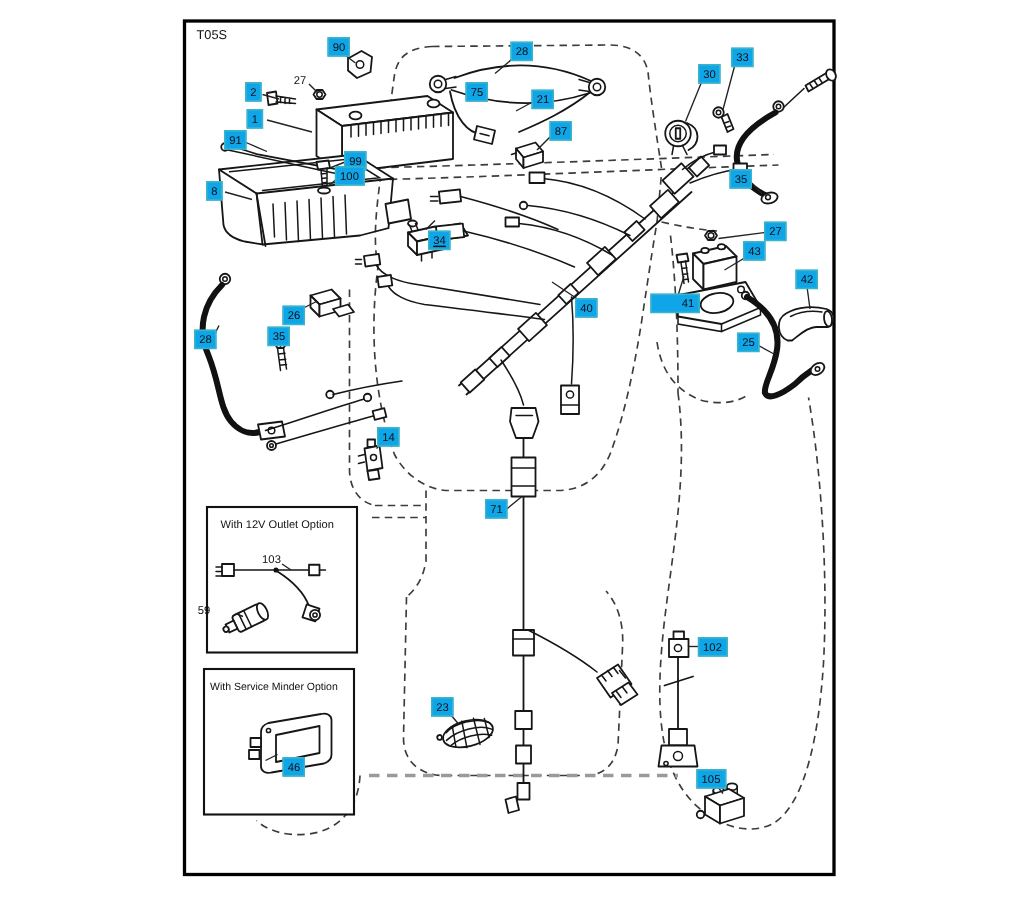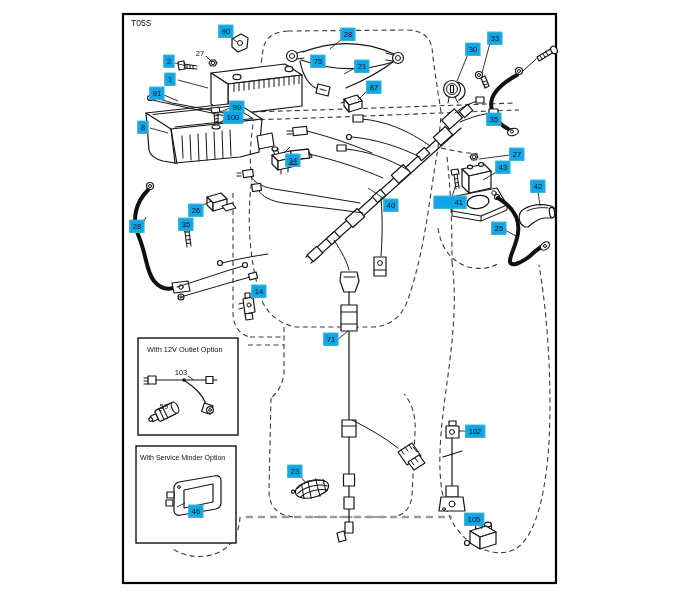--- a/index.html
+++ b/index.html
@@ -399,18 +399,18 @@
       <div class="callout" style="left: 499px; top: 228px;">25</div>
       <div class="callout" style="left: 196px; top: 210px;">26</div>
       <div class="callout" style="left: 137px; top: 226px;">28</div>
       <div class="callout" style="left: 186px; top: 224px;">35</div>
       <div class="callout" style="left: 293px; top: 160px; text-decoration: underline;">34</div>
       <div class="callout" style="left: 391px; top: 205px;">40</div>
       <div class="callout" style="left: 259px; top: 291px;">14</div>
       <div class="callout" style="left: 331px; top: 339px;">71</div>
       <div class="callout" style="left: 295px; top: 471px;">23</div>
       <div class="callout plain" style="left: 181px; top: 373px;">103</div>
-      <div class="callout plain" style="left: 164px; top: 407px;">59</div>
+      <div class="callout plain" style="left: 136px; top: 407px;">59</div>
       <div class="callout" style="left: 172px; top: 511px; margin-left: 24px;">46</div>
       <div class="callout" style="left: 475px; top: 431px;">102</div>
       <div class="callout" style="left: 474px; top: 519px;">105</div>
     </div>
 </div>
 
 </body></html>

